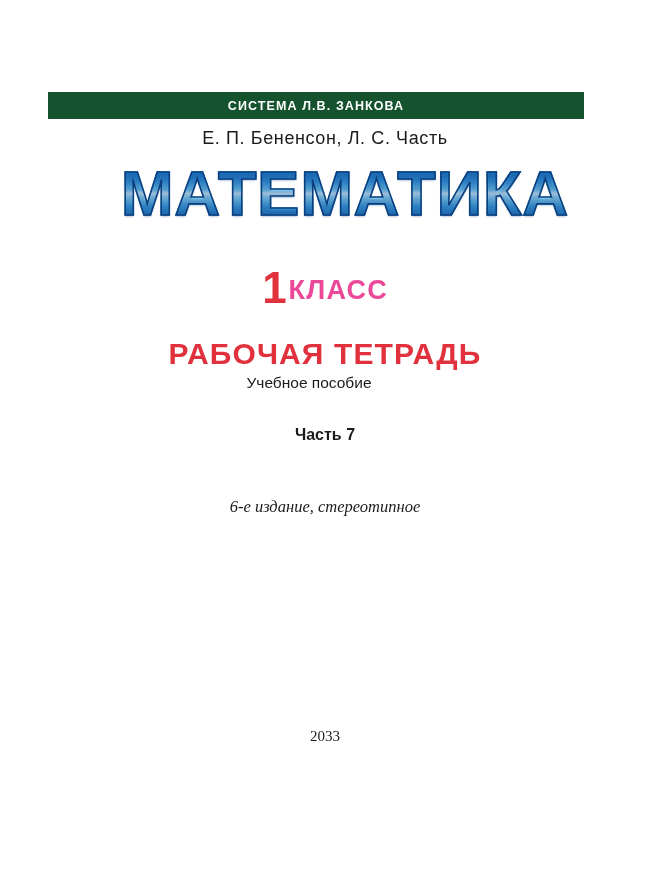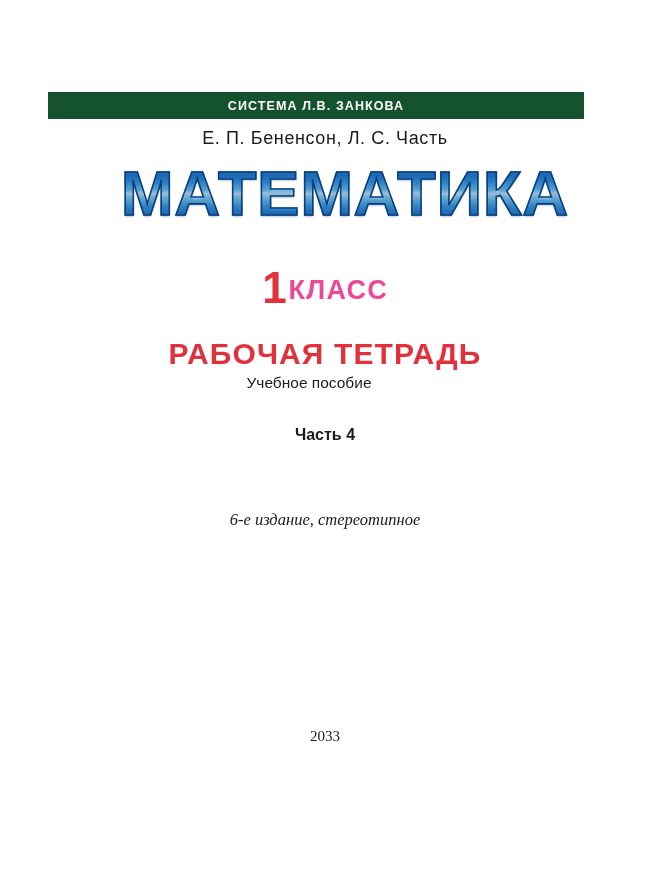--- a/index.html
+++ b/index.html
@@ -146,21 +146,20 @@
   .edition {
     position: absolute;
     left: 0;
     top: 497px;
     width: 650px;
     text-align: center;
     font-family: "Liberation Serif", serif;
     font-style: italic;
     font-size: 16.5px;
     color: #1b1b1b;
-    margin-top: 13px;
   }
 
   
   .imprint {
     position: absolute;
     left: 0;
     top: 726px;
     width: 650px;
     text-align: center;
     font-family: "Liberation Serif", serif;
@@ -187,21 +186,21 @@
 
   <div class="grade-line">
     <span class="grade-number">1</span><span class="grade-word">КЛАСС</span>
   </div>
 
   <div class="workbook">РАБОЧАЯ ТЕТРАДЬ</div>
 
   <div class="subline subline-1">Учебное пособие</div>
 
 
-  <div class="part">Часть 4</div>
+  <div class="part">Часть 7</div>
 
   <div class="edition">6-е издание, стереотипное</div>
 
   <div class="imprint">
     <div>2033</div>
   </div>
 
 </div>
 
 </body></html>

